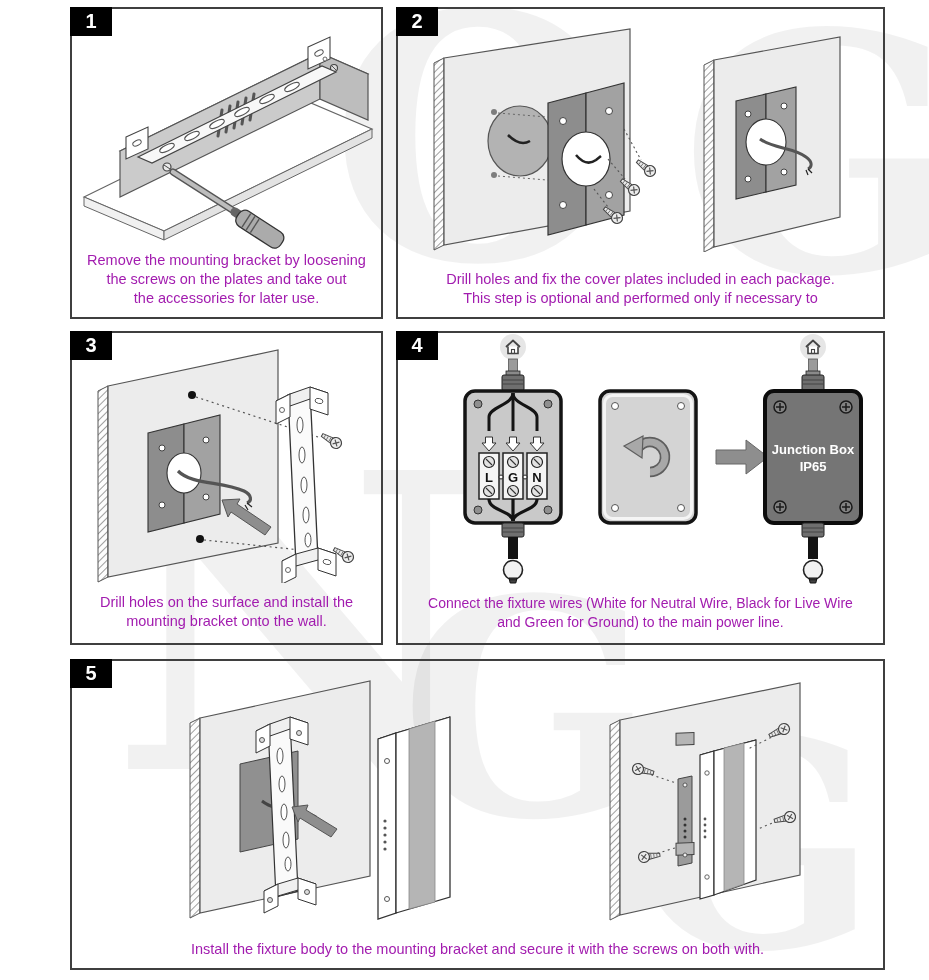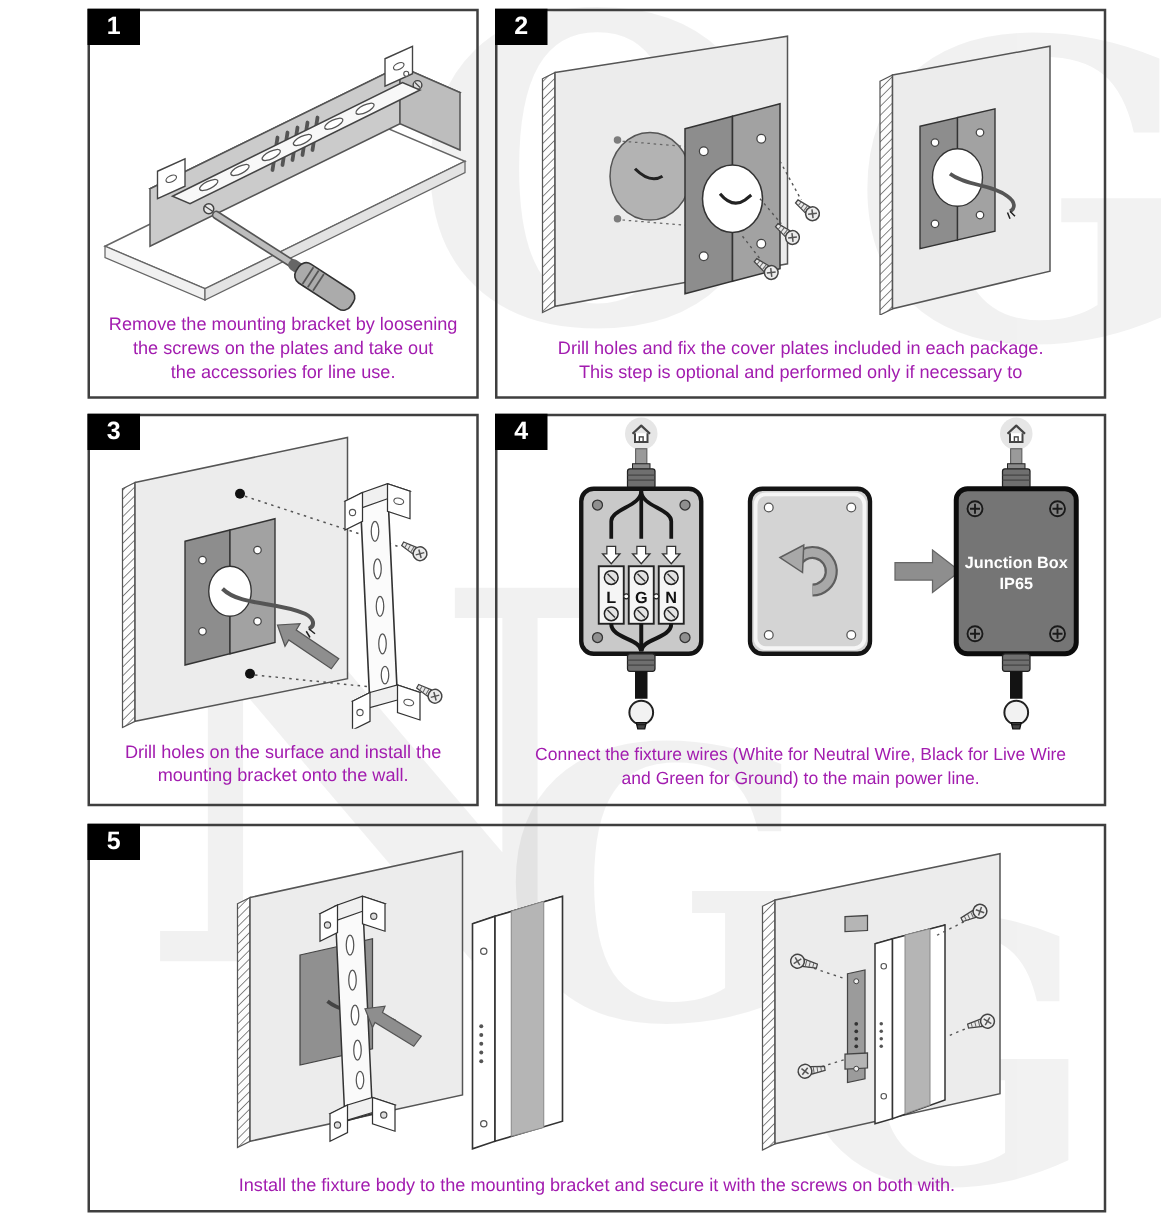--- a/index.html
+++ b/index.html
@@ -125,21 +125,21 @@
         <rect x="166" y="197" width="52" height="18" rx="7" fill="#ababab" stroke="#333" stroke-width="1.3"></rect>
         <line x1="176" y1="198" x2="176" y2="214" stroke="#555" stroke-width="1.4"></line>
         <line x1="181" y1="198" x2="181" y2="214" stroke="#555" stroke-width="1.4"></line>
         <line x1="186" y1="198" x2="186" y2="214" stroke="#555" stroke-width="1.4"></line>
       </g>
     </g>
   </svg>
   <div class="caption">
     <div>Remove the mounting bracket by loosening</div>
     <div>the screws on the plates and take out</div>
-    <div>the accessories for line use.</div>
+    <div>the accessories for later use.</div>
   </div>
 </section>
 
 <section class="panel" id="p2">
   <div class="badge">2</div>
   <svg class="fig" width="485" height="243" viewBox="0 0 485 243">
     <g>
       <polygon points="36,54 46,49 46,236 36,241" fill="url(#hatch)" stroke="#555" stroke-width="1"></polygon>
       <polygon points="46,49 232,20 232,202 46,236" fill="#ececec" stroke="#555" stroke-width="1.2"></polygon>
       <ellipse cx="122" cy="132" rx="32" ry="35" fill="#b3b3b3" stroke="#555" stroke-width="1.2"></ellipse>

